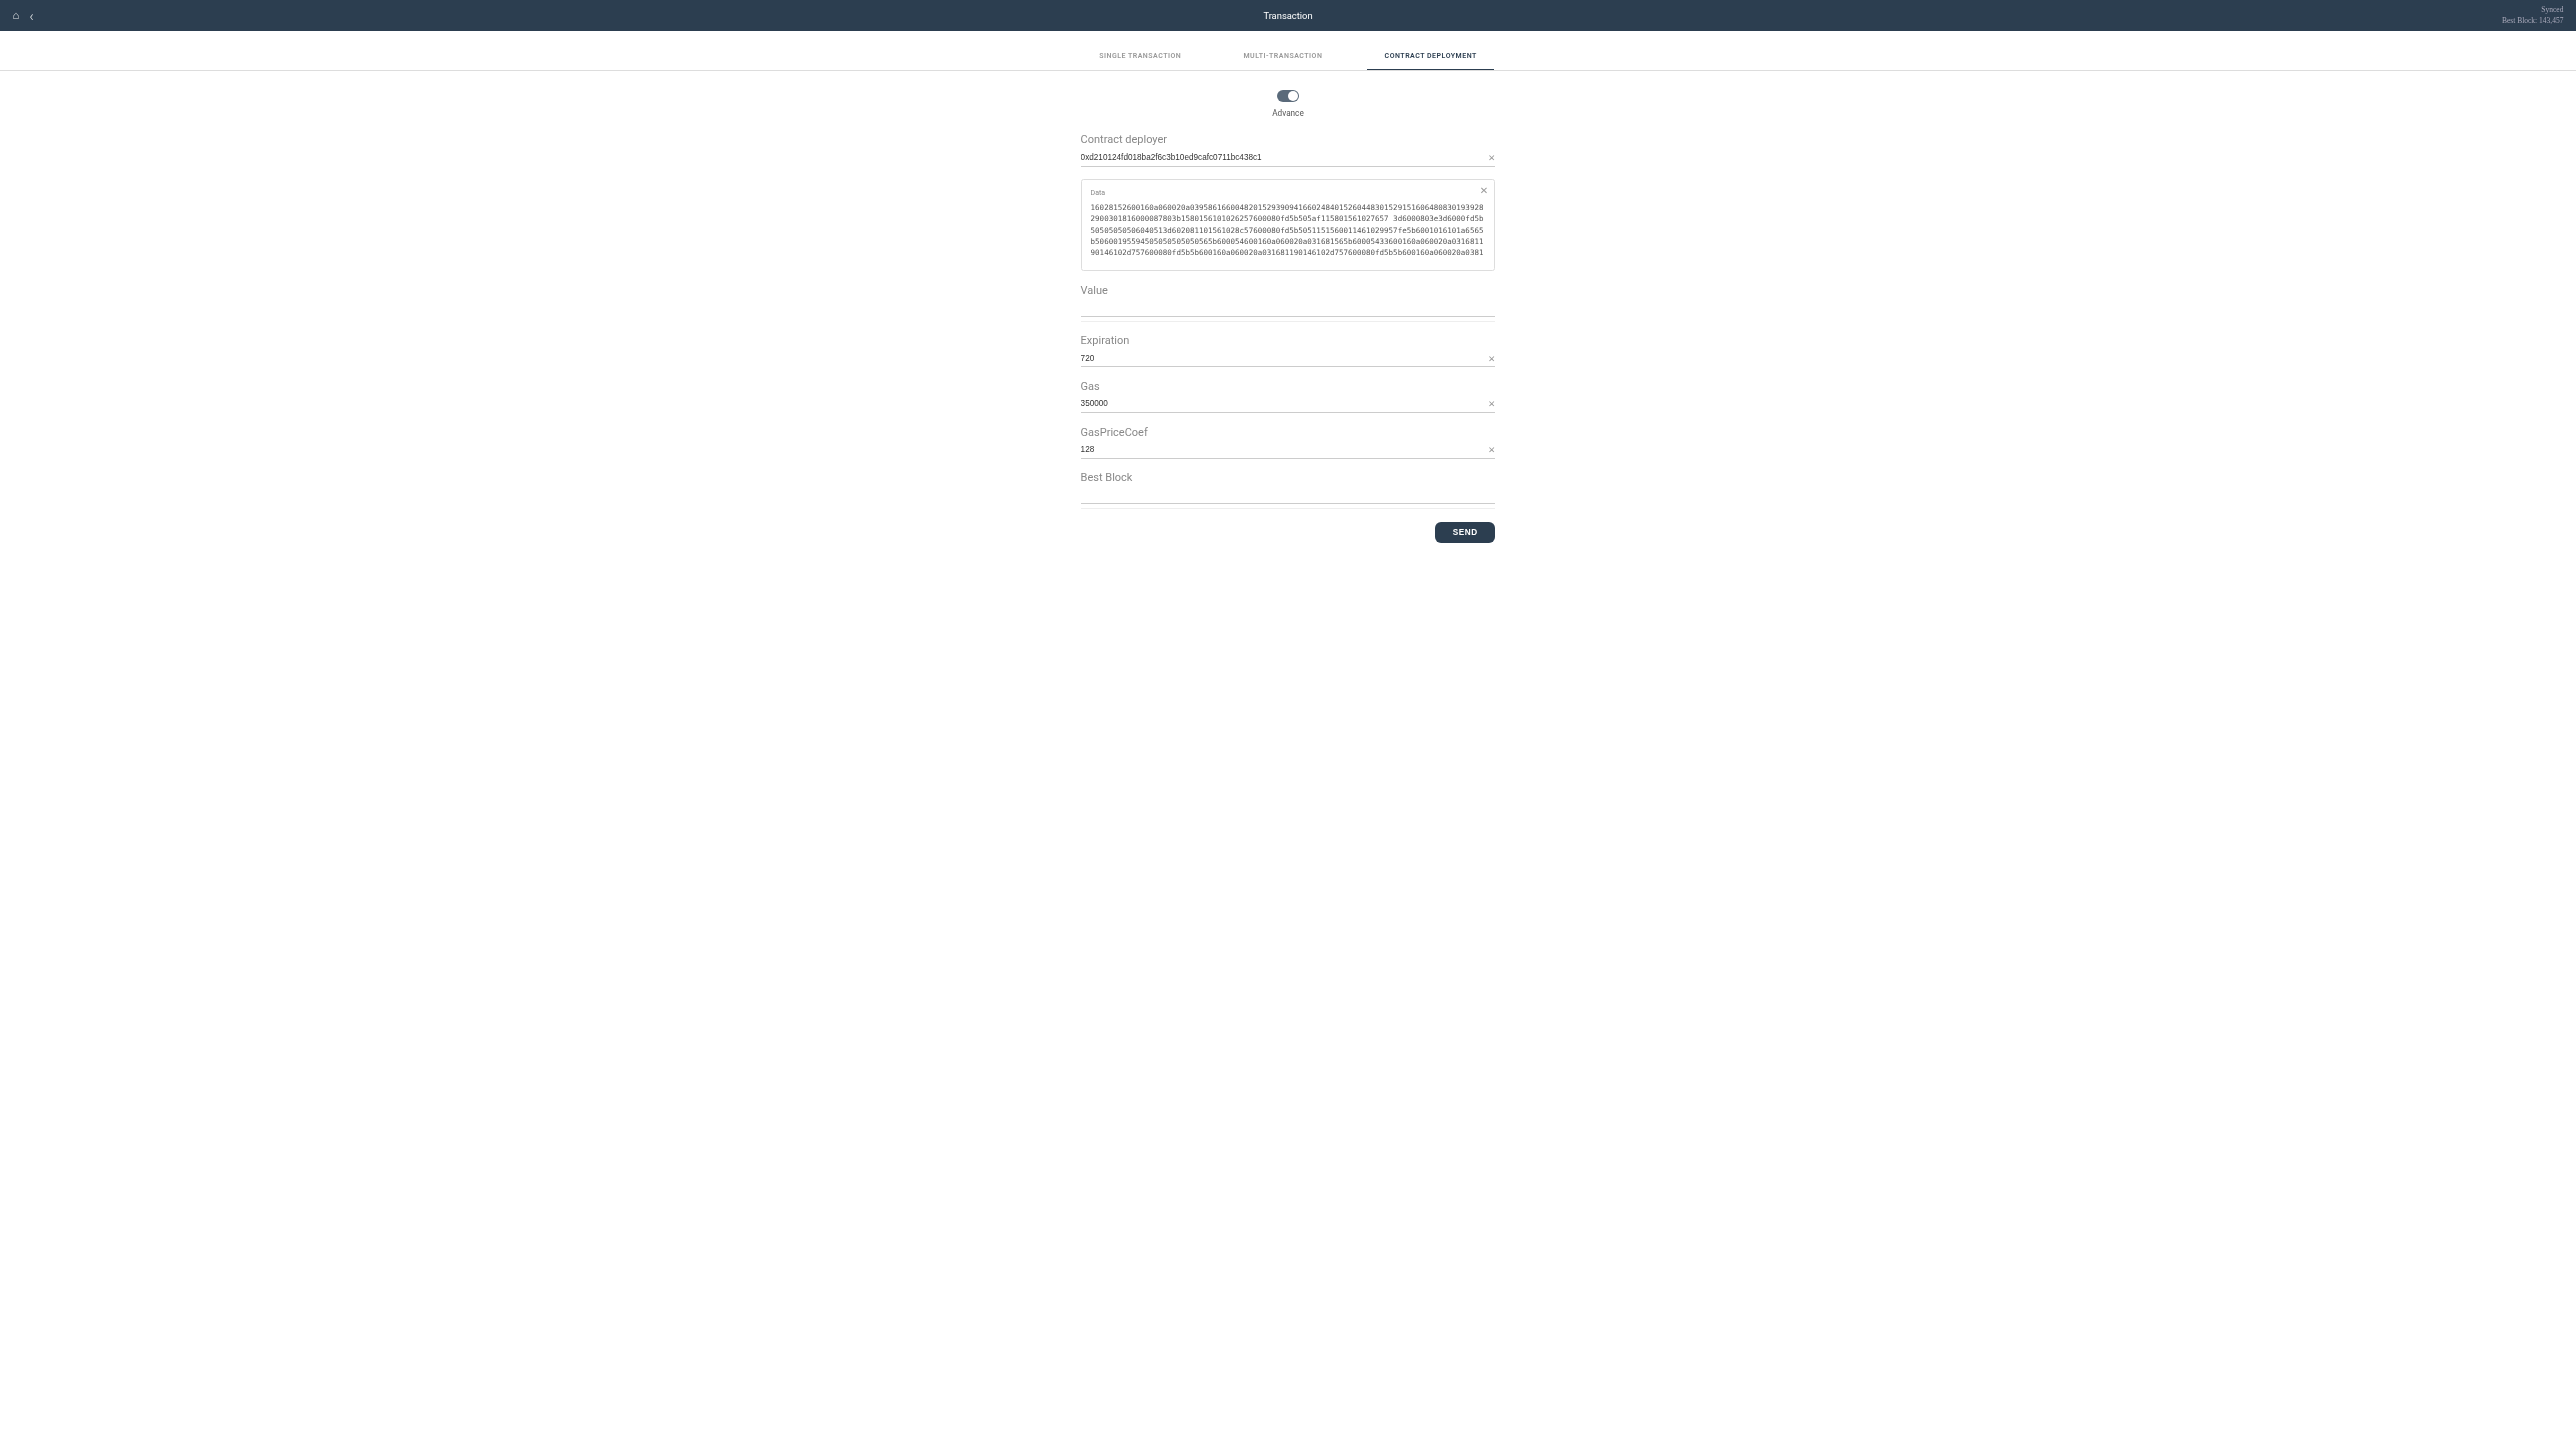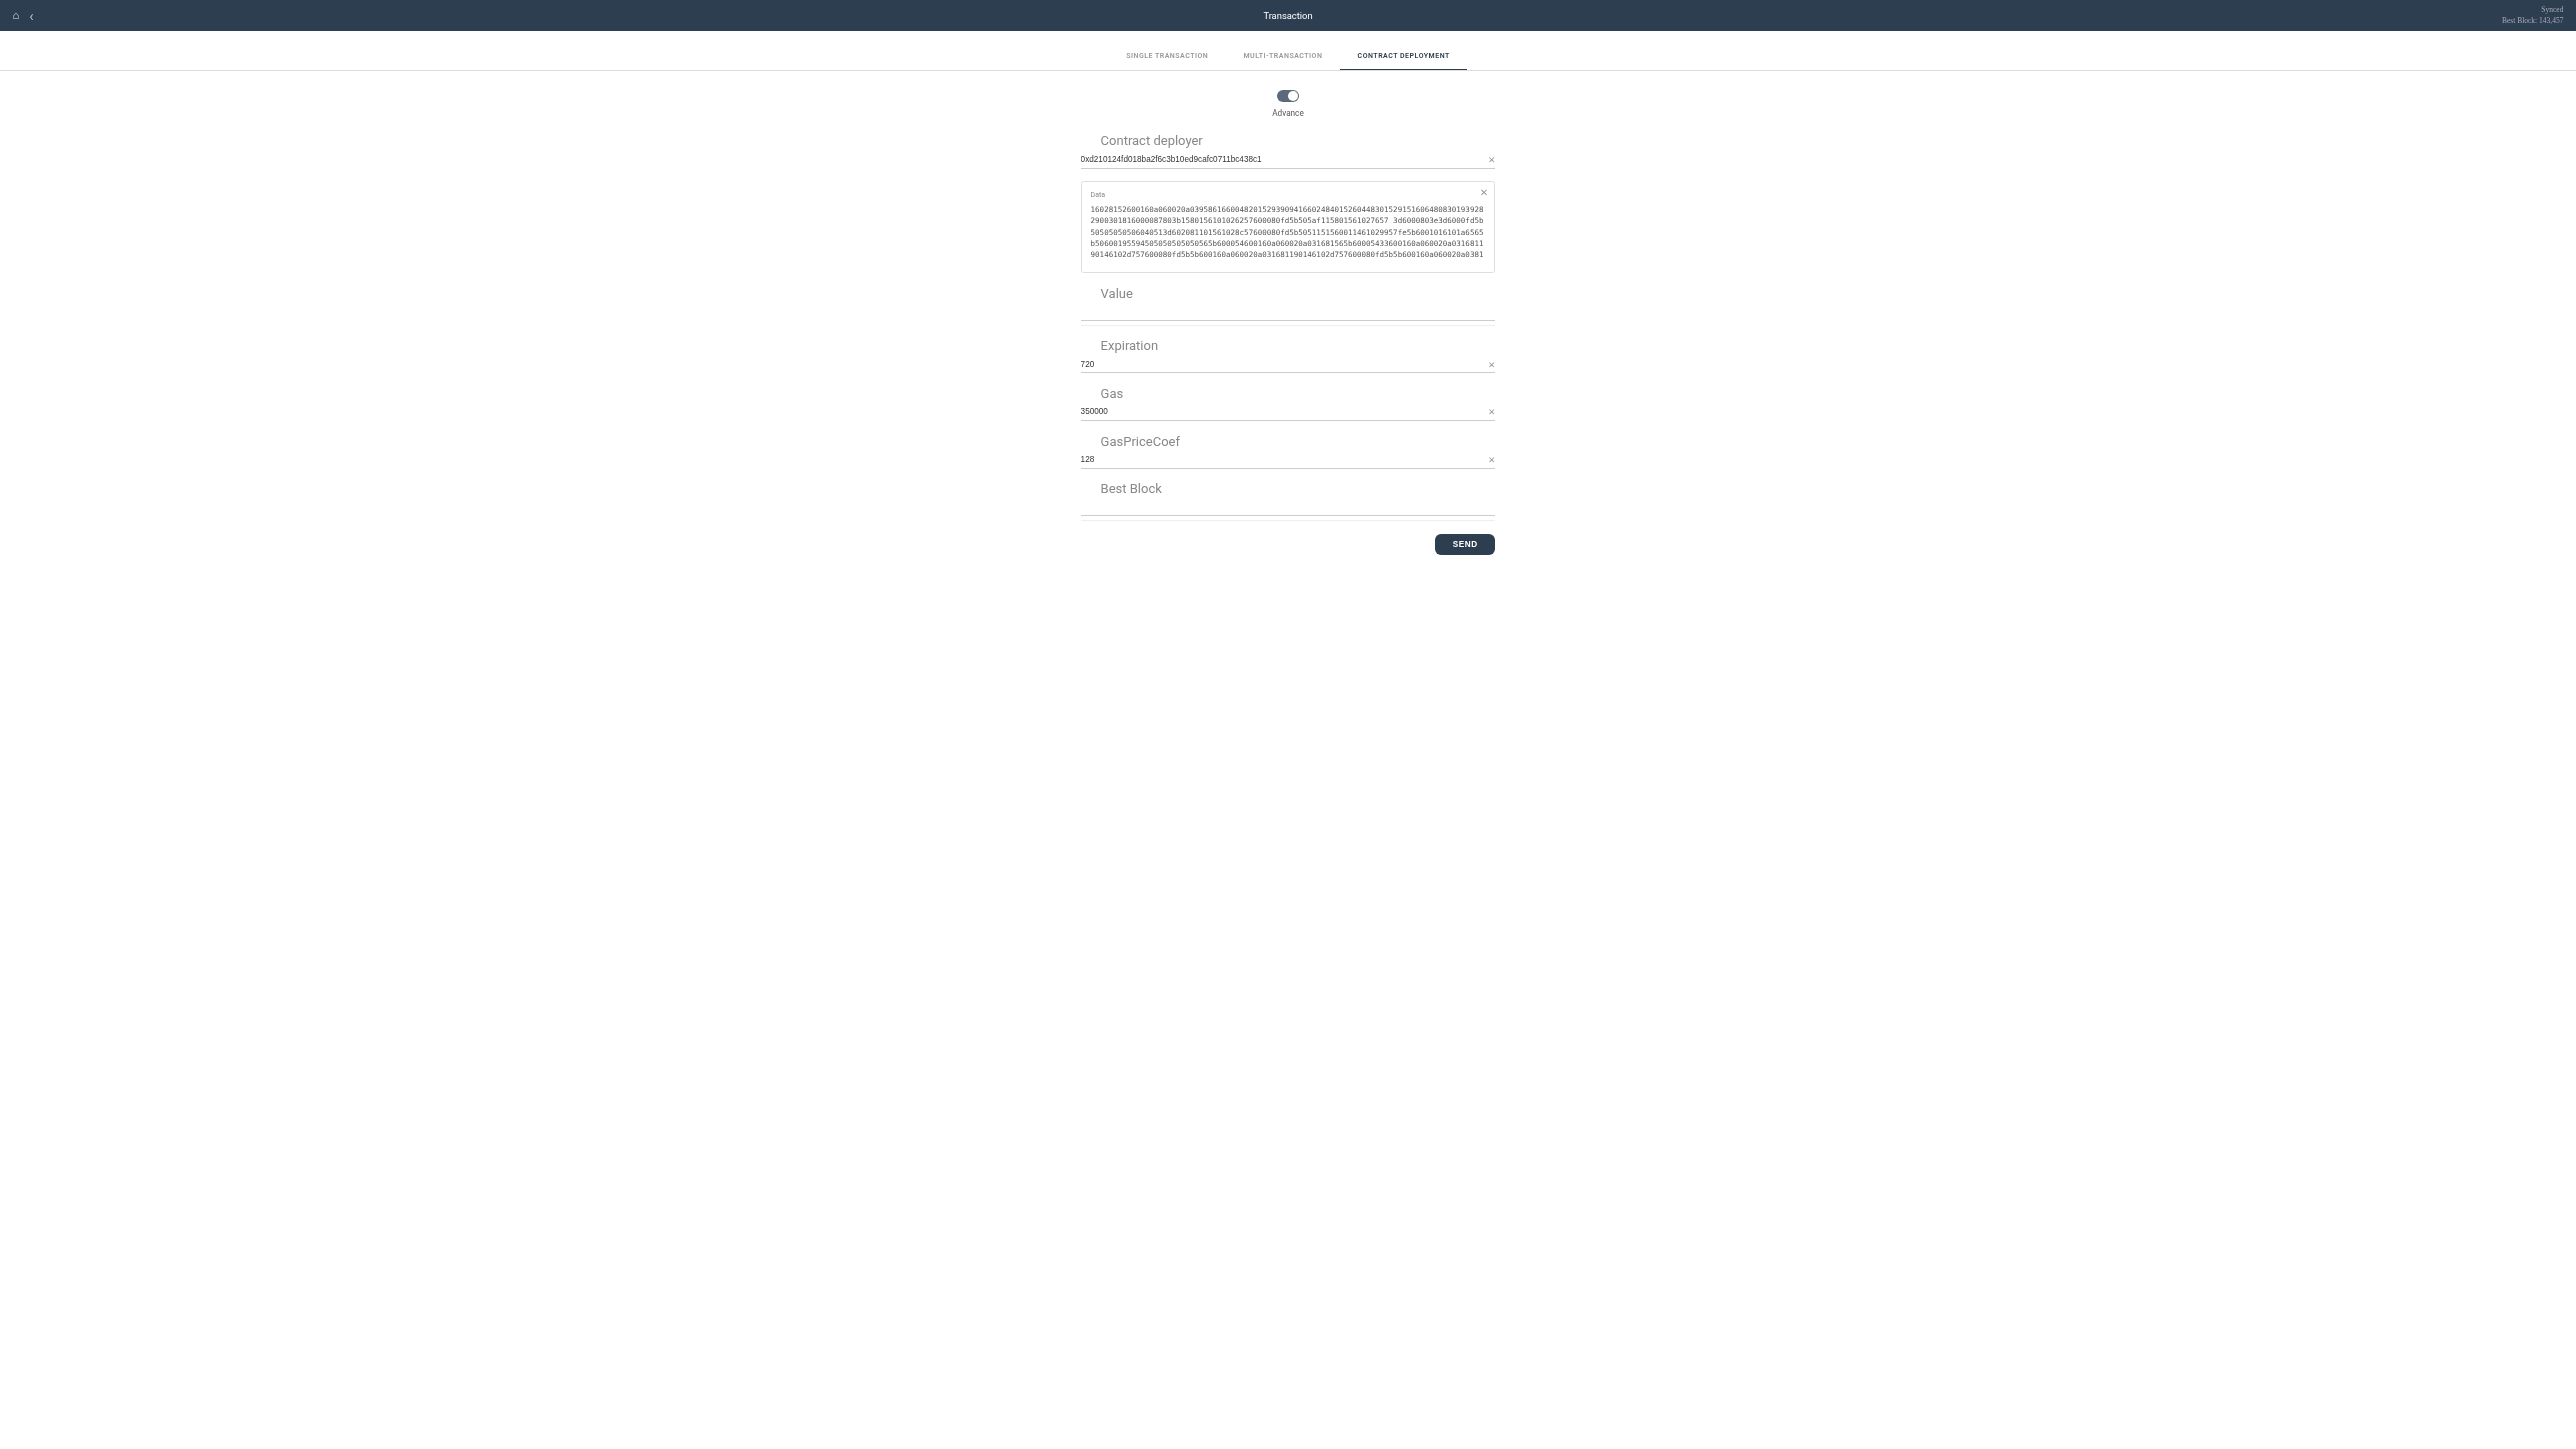--- a/index.html
+++ b/index.html
@@ -56,20 +56,21 @@
       font-family: Liberation Serif, serif;
     }
 
     
     .tab-nav {
       display: flex;
       justify-content: center;
       border-bottom: 0.6px solid #ddd;
       background: #fff;
       padding-top: 12.6px;
+      gap: 27px;
     }
 
     .tab-item {
       padding: 8.8px 17.6px;
       cursor: pointer;
       font-size: 7px;
       font-weight: 600;
       letter-spacing: 0.5px;
       color: #999;
       text-transform: uppercase;
@@ -127,25 +128,24 @@
       color: #555;
     }
 
     
     .form-group {
       margin-bottom: 12.6px;
       position: relative;
     }
 
     .form-label {
-      font-size: 13px;
+      font-size: 11px;
       color: #888;
       margin-bottom: 2.5px;
       display: block;
-      margin-left: 20px;
     }
 
     .form-input {
       width: 100%;
       border: none;
       border-bottom: 0.6px solid #ccc;
       padding: 3.8px 19px 3.8px 0;
       font-size: 8.2px;
       color: #333;
       background: transparent;

